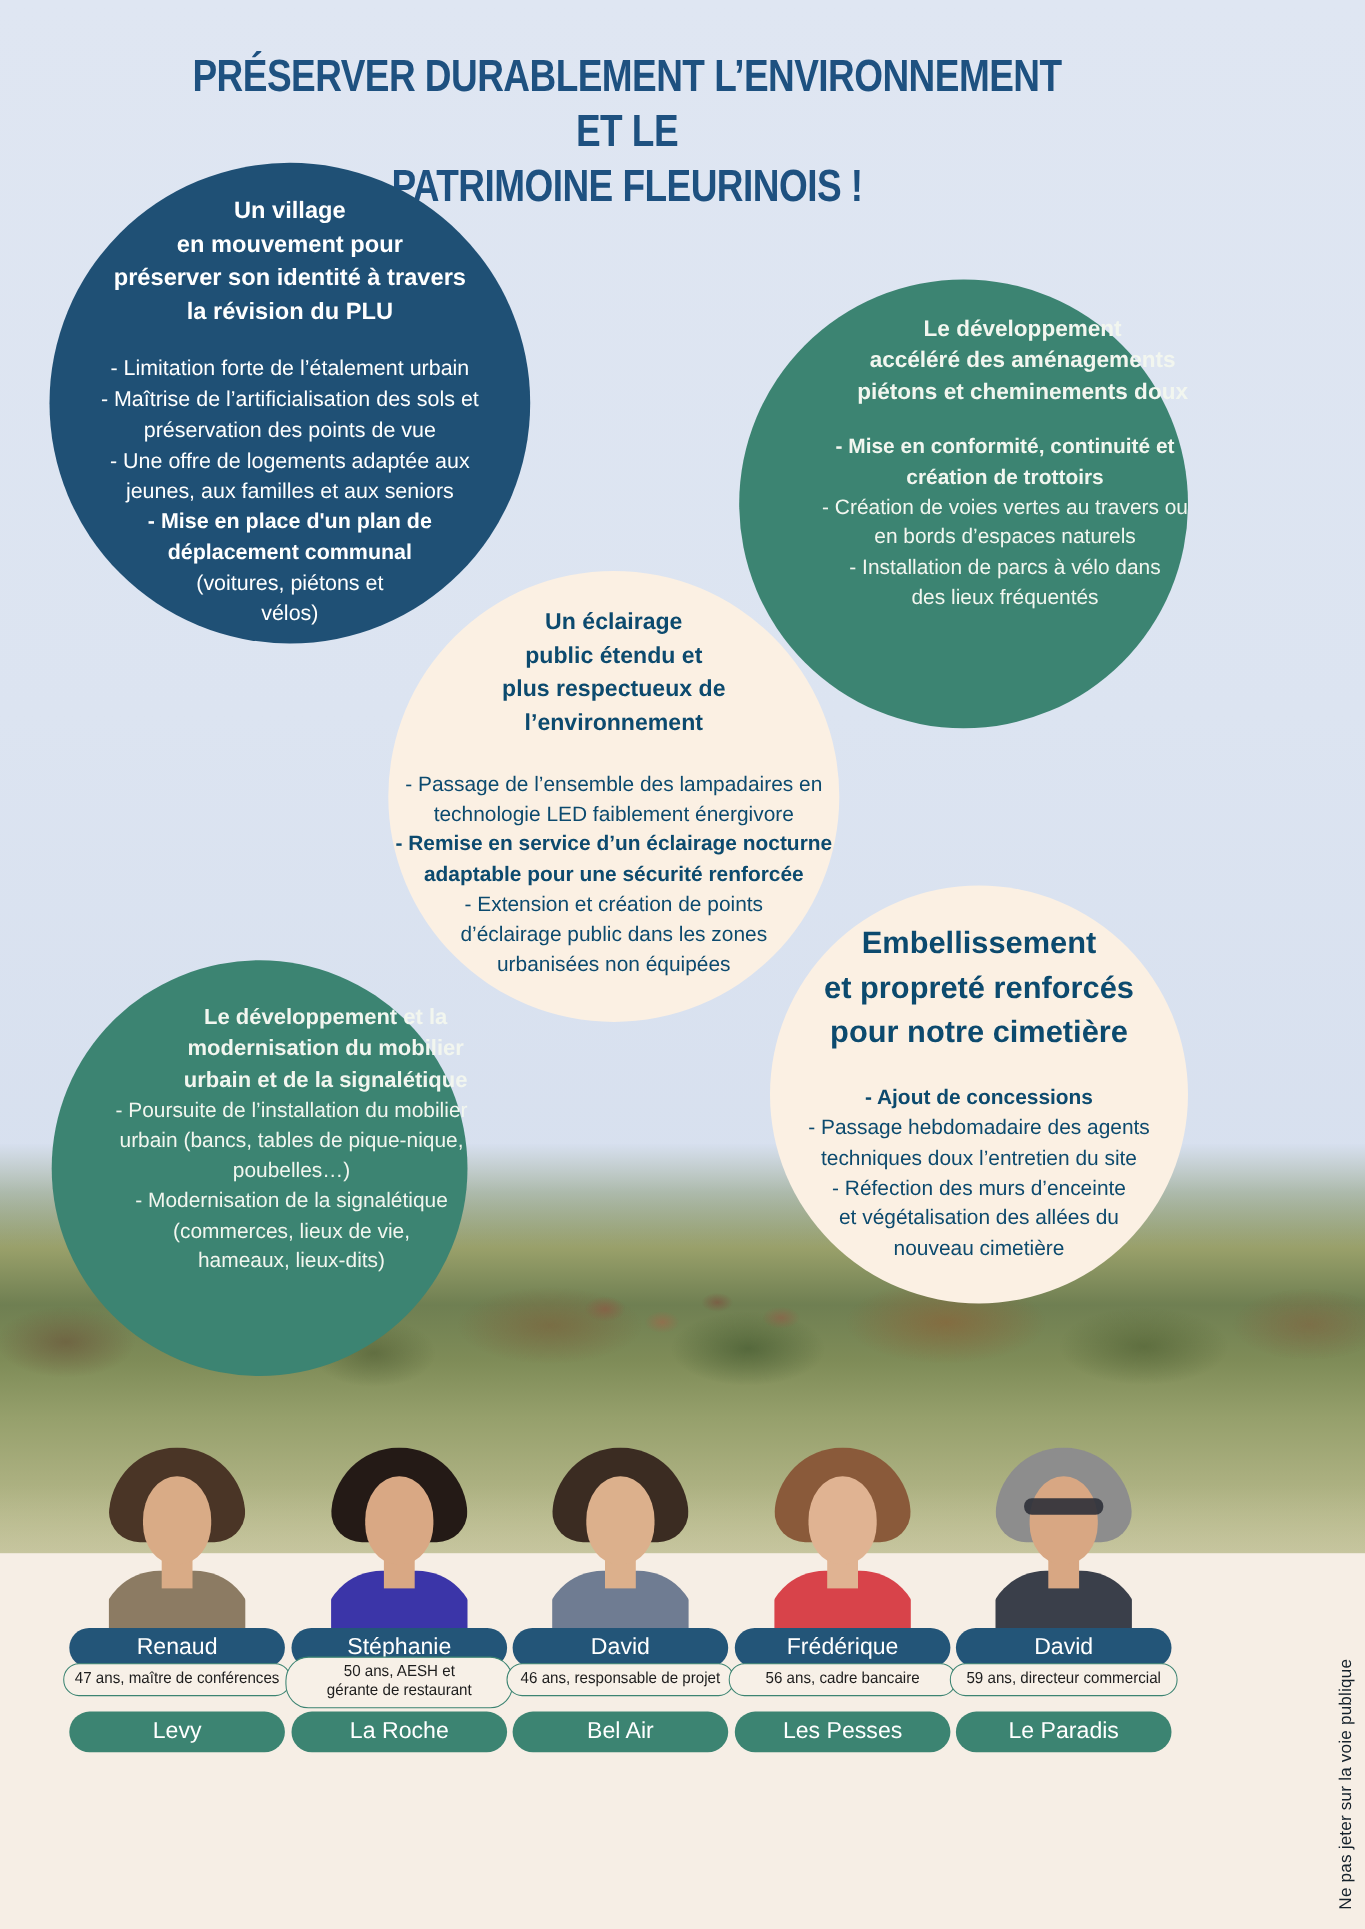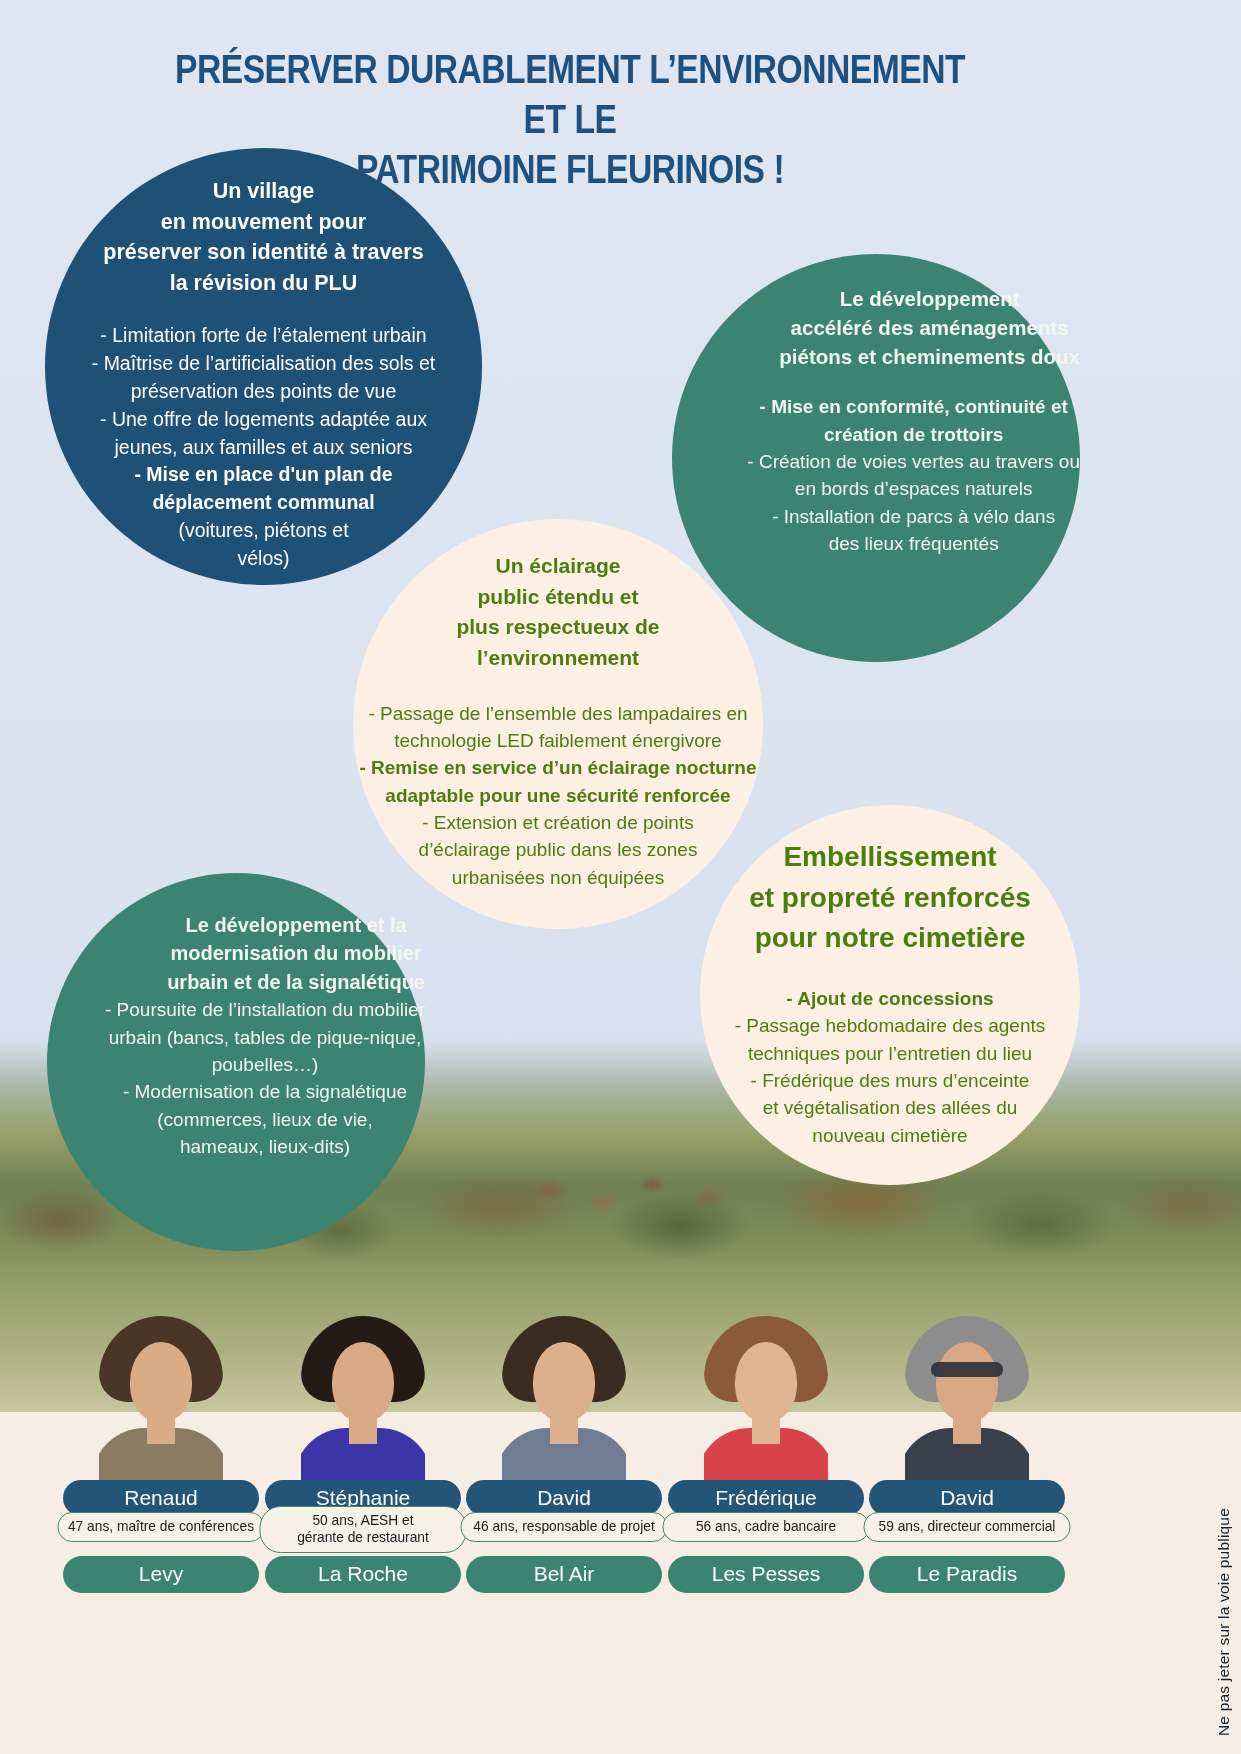--- a/index.html
+++ b/index.html
@@ -107,21 +107,21 @@
     font-weight: 700;
     white-space: pre-line;
   }
   .circle .body {
     white-space: pre-line;
   }
   .circle .body b { font-weight: 700; }
 
   .c-blue { background: #1f5075; color: #ffffff; }
   .c-green { background: #3c8472; color: #f2f6ef; align-items: flex-end; }
-  .c-cream { background: #fbf0e3; color: #4d7c0f; }
+  .c-cream { background: #fbf0e3; color: #0c4a6e; }
 
   
   #circle-plu {
     left: 45px; top: 148px; width: 437px; height: 437px;
     padding-top: 28px;
   }
   #circle-plu .head { font-size: 21.5px; line-height: 1.42; }
   #circle-plu .body { font-size: 19.5px; line-height: 1.43; margin-top: 24px; }
 
   
@@ -281,21 +281,21 @@
     <div class="head">Le développement et la
 modernisation du mobilier
 urbain et de la signalétique</div>
     <div class="body"><span>- Poursuite de l’installation du mobilier</span><br><span>urbain (bancs, tables de pique-nique,</span><br><span>poubelles…)</span><br><span>- Modernisation de la signalétique</span><br><span>(commerces, lieux de vie,</span><br><span>hameaux, lieux-dits)</span></div>
   </div>
 
   <div class="circle c-cream" id="circle-cimetiere">
     <div class="head">Embellissement
 et propreté renforcés
 pour notre cimetière</div>
-    <div class="body"><b>- Ajout de concessions</b><br><span>- Passage hebdomadaire des agents</span><br><span>techniques pour l’entretien du lieu</span><br><span>- Frédérique des murs d’enceinte</span><br><span>et végétalisation des allées du</span><br><span>nouveau cimetière</span></div>
+    <div class="body"><b>- Ajout de concessions</b><br><span>- Passage hebdomadaire des agents</span><br><span>techniques doux l’entretien du site</span><br><span>- Réfection des murs d’enceinte</span><br><span>et végétalisation des allées du</span><br><span>nouveau cimetière</span></div>
   </div>
 
 
   <div id="candidates">
       <div class="cand" style="left: 60px;">
         <div class="cand-photo">
           <div class="ph-body" style="background:#8c7b63"></div>
           <div class="ph-neck" style="background:#d9ab86"></div>
           <div class="ph-hair" style="background:#4a3526"></div>
           <div class="ph-face" style="background:#d9ab86"></div>

